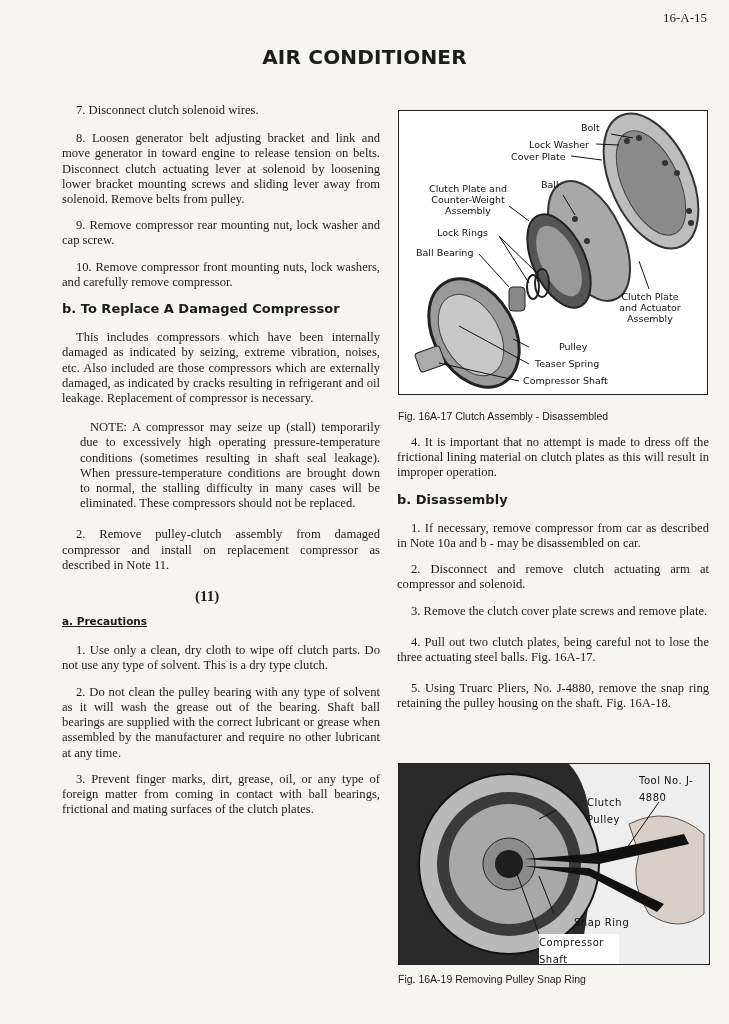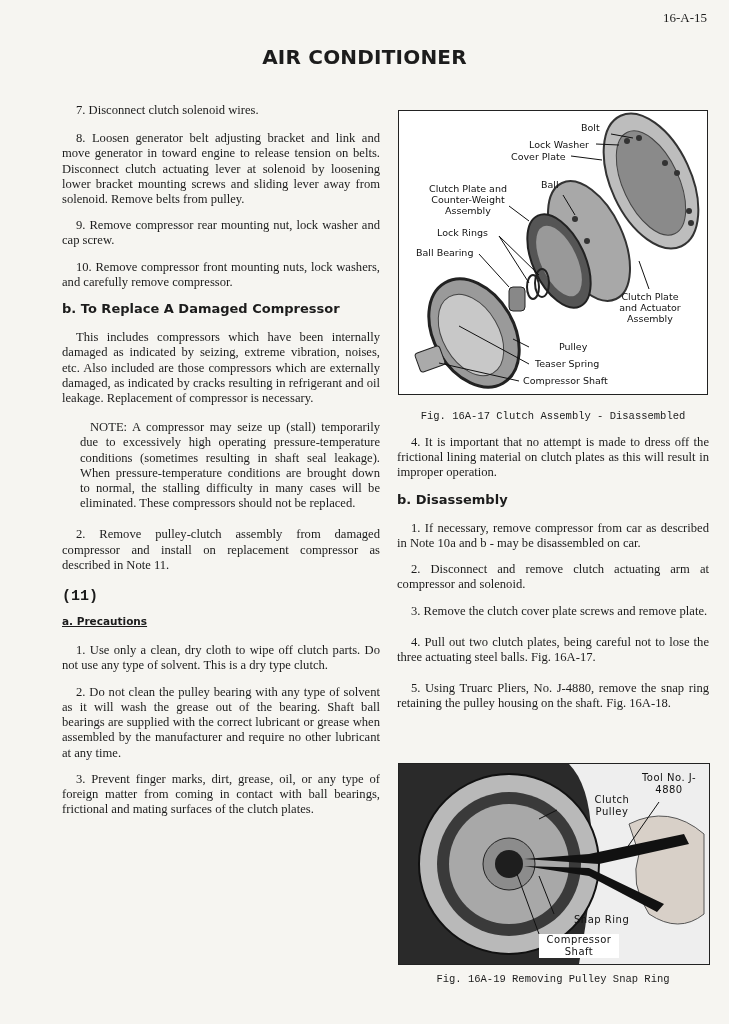--- a/index.html
+++ b/index.html
@@ -12,31 +12,31 @@
   .page-num { position: absolute; right: 22px; top: 10px; font-size: 13px; font-family: "Liberation Serif", serif; }
   .page-title { position: absolute; left: 0; right: 0; top: 45px; text-align: center;
     font-family: "DejaVu Sans", sans-serif; font-size: 20px; font-weight: bold; letter-spacing: 0.2px; }
   .col { position: absolute; font-family: "Liberation Serif", serif; font-size: 12.6px; line-height: 15.2px; text-align: justify; }
   .col-left { left: 62px; top: 103px; width: 318px; }
   .col-right { left: 397px; top: 435px; width: 312px; }
   p { margin: 0 0 11px 0; text-indent: 14px; }
   p.note { margin-left: 18px; text-indent: 10px; }
   h3.sub { font-family: "DejaVu Sans", sans-serif; font-weight: bold; font-size: 13px; margin: 8px 0 14px 0; }
   h3.sub.small { font-size: 10.5px; text-decoration: underline; }
-  .sec-head { display: flex; font-family: Liberation Mono, monospace; font-weight: bold; font-size: 15px; line-height: 19px; margin: 14px 0 6px 0; }
+  .sec-head { display: flex; font-family: Liberation Serif, serif; font-weight: bold; font-size: 15px; line-height: 19px; margin: 14px 0 6px 0; justify-content: center; }
   .sec-num { width: 52px; }
   .sec-text { flex: 1; }
   .figure { position: absolute; border: 1.5px solid #222; background: #fff; overflow: hidden; }
   .fig1 { left: 398px; top: 110px; width: 308px; height: 283px; }
   .fig2 { left: 398px; top: 763px; width: 310px; height: 200px; background: #2a2a2a; }
-  .caption { position: absolute; font-family: Liberation Mono, monospace; font-size: 10.5px; text-align: center; }
+  .caption { position: absolute; font-family: Liberation Sans, sans-serif; font-size: 10.5px; text-align: left; }
   .cap1 { left: 398px; top: 410px; width: 310px; }
   .cap2 { left: 398px; top: 973px; width: 310px; }
   .lbl { position: absolute; font-family: "DejaVu Sans", sans-serif; font-size: 9.5px; line-height: 11px; text-align: center; white-space: nowrap; color: #111; }
-  .lbl2 { position: absolute; font-family: "DejaVu Sans", sans-serif; font-size: 10px; line-height: 12px; text-align: center; white-space: nowrap; color: #111; letter-spacing: 0.5px; }
+  .lbl2 { position: absolute; font-family: "DejaVu Sans", sans-serif; font-size: 10px; line-height: 17px; text-align: left; white-space: nowrap; color: #111; letter-spacing: 0.5px; }
   svg { position: absolute; left: 0; top: 0; }
 </style>
 </head>
 <body>
 
 <div class="page-num">16-A-15</div>
 <div class="page-title">AIR CONDITIONER</div>
 
 <div class="col col-left">
   <p style="margin-bottom:13px">7. Disconnect clutch solenoid wires.</p>

